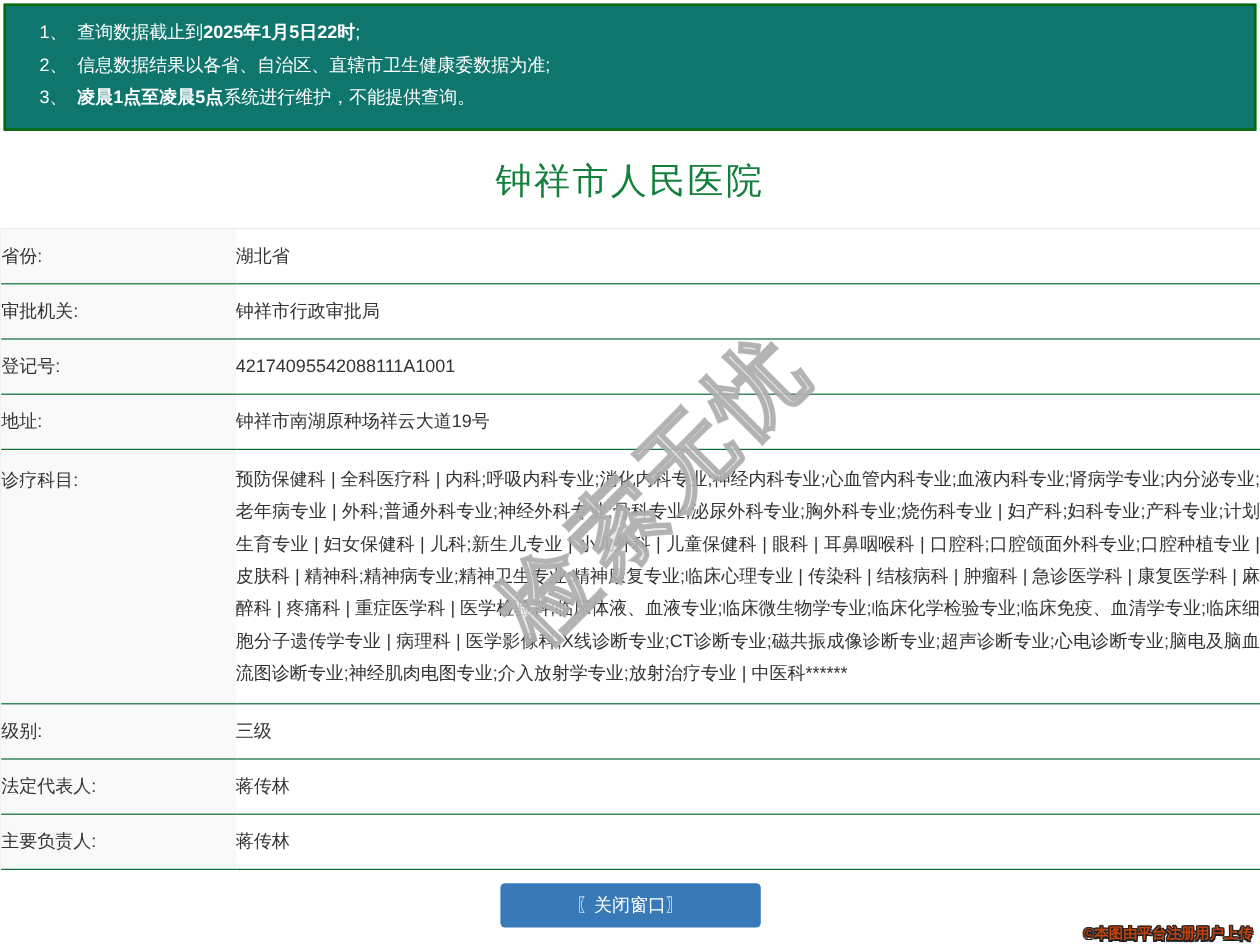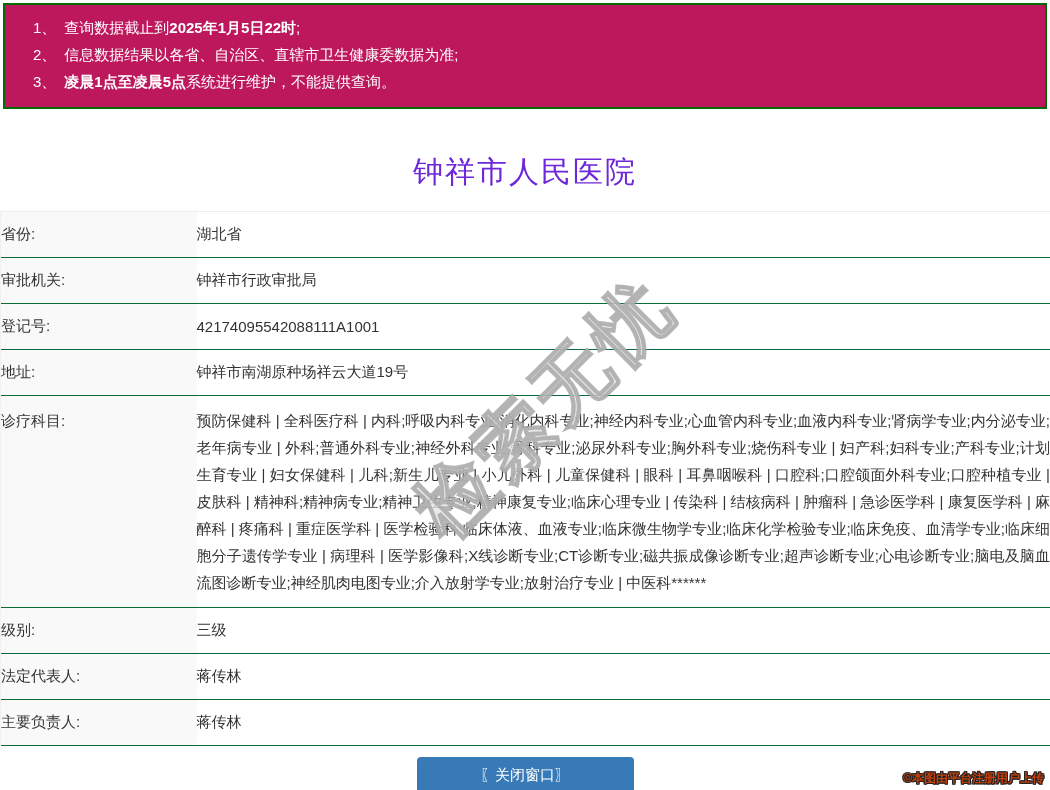--- a/index.html
+++ b/index.html
@@ -7,37 +7,37 @@
     width: 1050px; height: 790px;
     background: #ffffff;
     font-family: "Liberation Sans", "DejaVu Sans", sans-serif;
     color: #333333;
     overflow: hidden;
     position: relative;
   }
   
   .banner {
     margin: 3px 3px 0 3px;
-    background: #be185d;
+    background: #0f766e;
     border: 2px solid #056a05;
     color: #ffffff;
     padding: 9px 10px 12px 28px;
     font-size: 15px;
     line-height: 27px;
   }
   .banner .notice-line { white-space: nowrap; }
   .banner .prefix { margin-right: 8px; }
   .banner b { font-weight: bold; }
   
   .page-title {
-    margin-top: 43px;
+    margin-top: 22px;
     text-align: center;
     font-size: 30px;
     font-weight: 400;
-    color: #6d28d9;
+    color: #15803d;
     letter-spacing: 2px;
   }
   
   table.info {
     width: 100%;
     border-collapse: collapse;
     margin-top: 18px;
     border-top: 1px solid #ececec;
   }
   table.info tr { border-bottom: 1px solid #0c6b3a; padding-left: 22px; }

